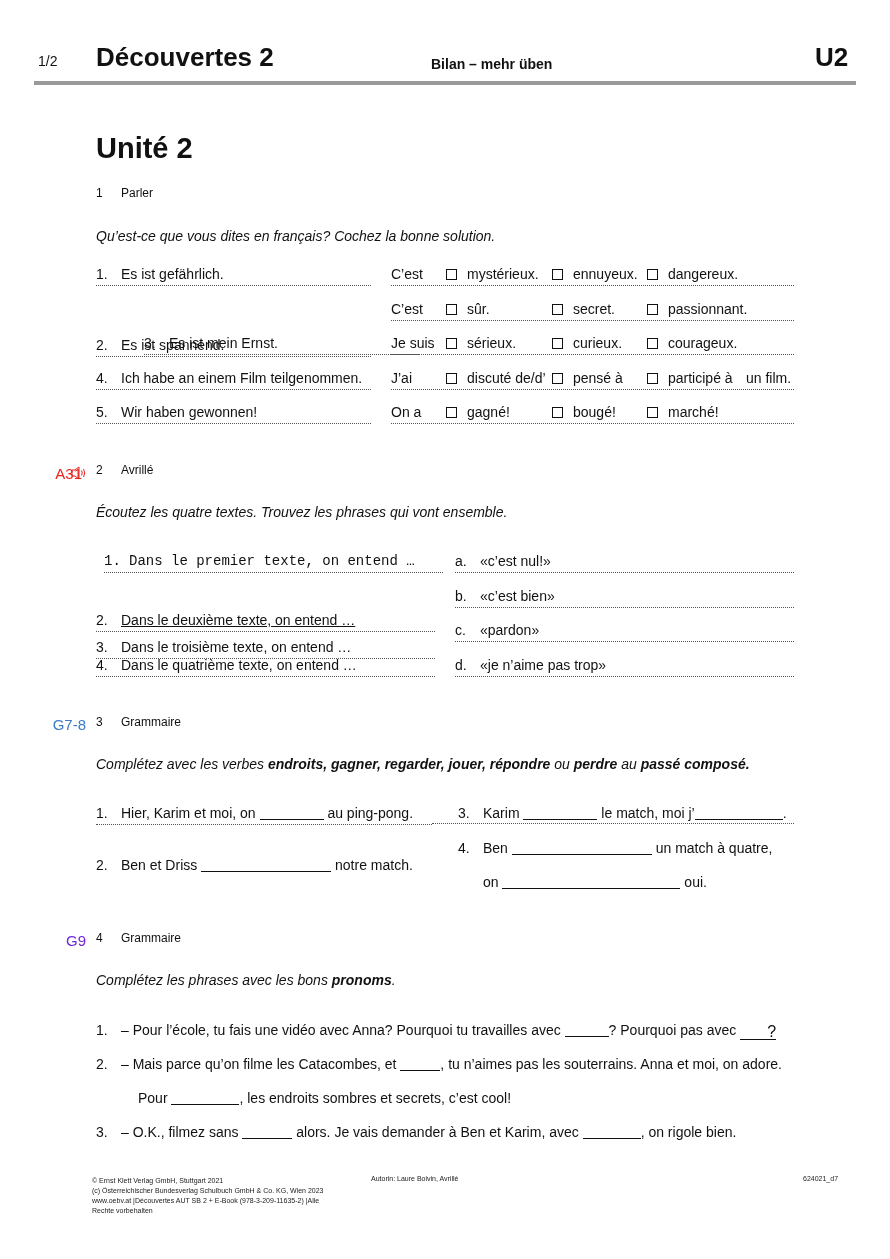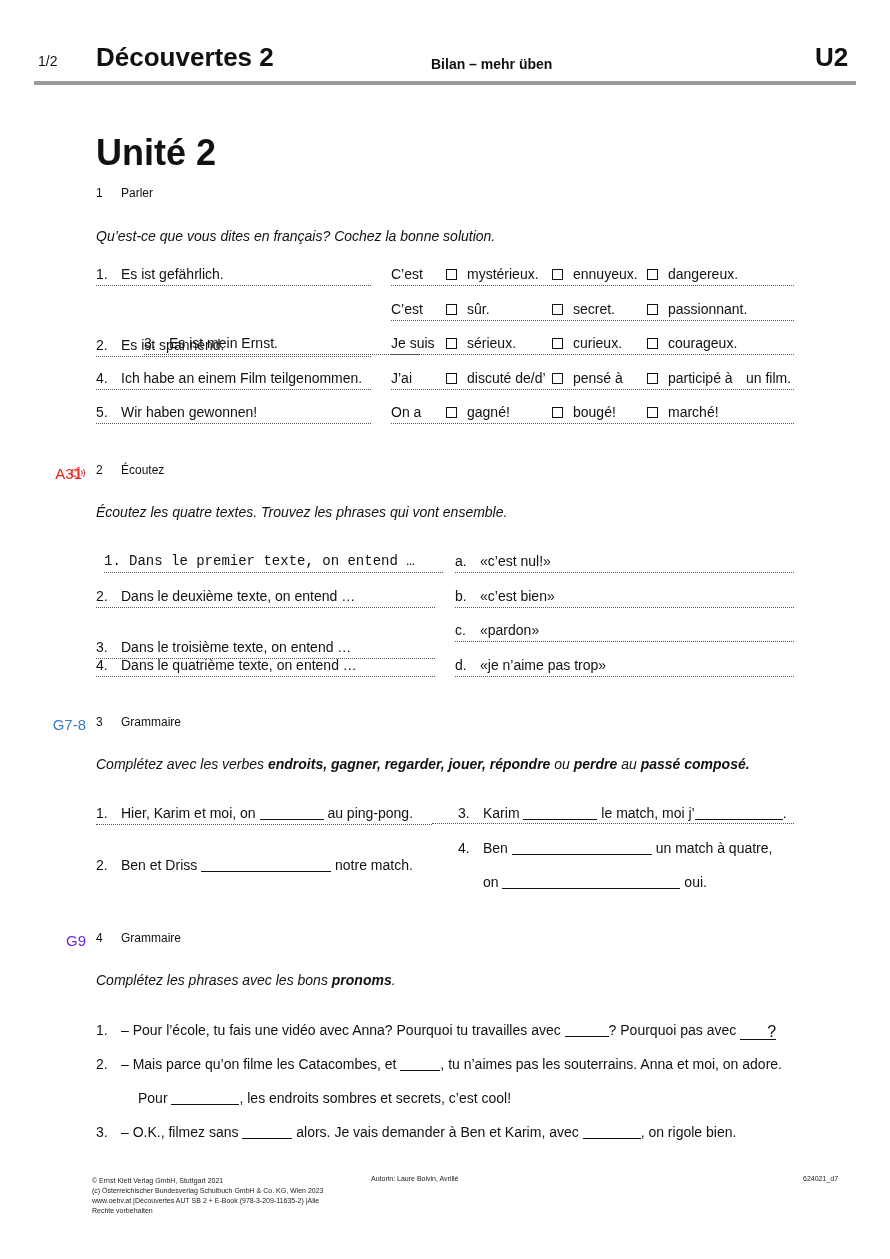--- a/index.html
+++ b/index.html
@@ -3,21 +3,21 @@
 <meta charset="utf-8">
 <style>
   html, body { margin:0; padding:0; background:#fff; }
   body { width:890px; height:1259px; position:relative; font-family:"Liberation Sans", sans-serif; color:#111; overflow:hidden; }
   .abs { position:absolute; }
   .hdr-page { left:38px; top:53px; font-size:14px; }
   .hdr-title { left:96px; top:42px; font-size:26px; font-weight:bold; }
   .hdr-sub { left:431px; top:56px; font-size:14px; font-weight:bold; }
   .hdr-unit { left:815px; top:42px; font-size:26px; font-weight:bold; }
   .hdr-rule { left:34px; top:81px; width:822px; height:4px; background:#9a9a9a; }
-  .unite { left:96px; top:132px; font-size:36px; font-weight:bold; }
+  .unite { left:96px; top:132px; font-size:29px; font-weight:bold; }
   .sec { font-size:12px; font-weight:normal; left:96px; }
   .sec .num { display:inline-block; width:25px; }
   .ref { font-size:15px; text-align:right; width:52px; }
   .instr { left:96px; font-size:14px; font-style:italic; }
   .instr b { font-weight:bold; }
   .row { font-size:14px; height:22px; line-height:22px; white-space:nowrap; }
   .dot { border-bottom:1px dotted #555; }
   .n { display:inline-block; width:25px; }
   .cb { display:inline-block; width:9px; height:9px; border:1px solid #111; vertical-align:-1px; margin-right:10px; }
   .blank { display:inline-block; border-bottom:1.5px solid #111; height:14px; vertical-align:-2px; }
@@ -80,28 +80,28 @@
 
 <div class="abs ref" style="left:30px; top:465px; color:#e8231d">
   <span>A31</span>
 </div>
 <svg class="abs" style="left:70px; top:465px" width="18" height="16" viewBox="0 0 18 16">
   <path d="M2 5 H5 L9 2 V14 L5 11 H2 Z" fill="none" stroke="#e8231d" stroke-width="1"></path>
   <path d="M11.5 5.5 Q13 8 11.5 10.5" fill="none" stroke="#e8231d" stroke-width="1"></path>
   <path d="M13.5 4 Q16 8 13.5 12" fill="none" stroke="#e8231d" stroke-width="1"></path>
 </svg>
 <div class="abs sec" style="top:463px">
-  <span class="num">2</span><span>Écoutez</span>
+  <span class="num">2</span><span>Avrillé</span>
 </div>
 <div class="abs instr" style="top:504px">Écoutez les quatre textes. Trouvez les phrases qui vont ensemble.</div>
 
 <div id="s2rows">
     <div class="abs row dot" style="left: 104px; top: 550px; width: 339px; font-family: Liberation Mono, monospace;"><span class="n">1.</span><span>Dans le premier texte, on entend …</span></div>
     <div class="abs row dot" style="left: 455px; top: 550px; width: 339px;"><span class="n">a.</span><span>«c’est nul!»</span></div>
-    <div class="abs row dot" style="left: 96px; top: 585px; width: 339px;"><span class="n">2.</span><span>Dans le deuxième texte, on entend …</span></div>
+    <div class="abs row dot" style="left: 96px; top: 609px; width: 339px; text-decoration: underline;"><span class="n">2.</span><span>Dans le deuxième texte, on entend …</span></div>
     <div class="abs row dot" style="left: 455px; top: 585px; width: 339px;"><span class="n">b.</span><span>«c’est bien»</span></div>
     <div class="abs row dot" style="left: 96px; top: 636px; width: 339px;"><span class="n">3.</span><span>Dans le troisième texte, on entend …</span></div>
     <div class="abs row dot" style="left: 455px; top: 619px; width: 339px;"><span class="n">c.</span><span>«pardon»</span></div>
     <div class="abs row dot" style="left: 96px; top: 654px; width: 339px;"><span class="n">4.</span><span>Dans le quatrième texte, on entend …</span></div>
     <div class="abs row dot" style="left: 455px; top: 654px; width: 339px;"><span class="n">d.</span><span>«je n’aime pas trop»</span></div>
   </div>
 
 <div class="abs ref" style="left:34px; top:716px; color:#3a7bc8">G7-8</div>
 <div class="abs sec" style="top:715px">
   <span class="num">3</span><span>Grammaire</span>

